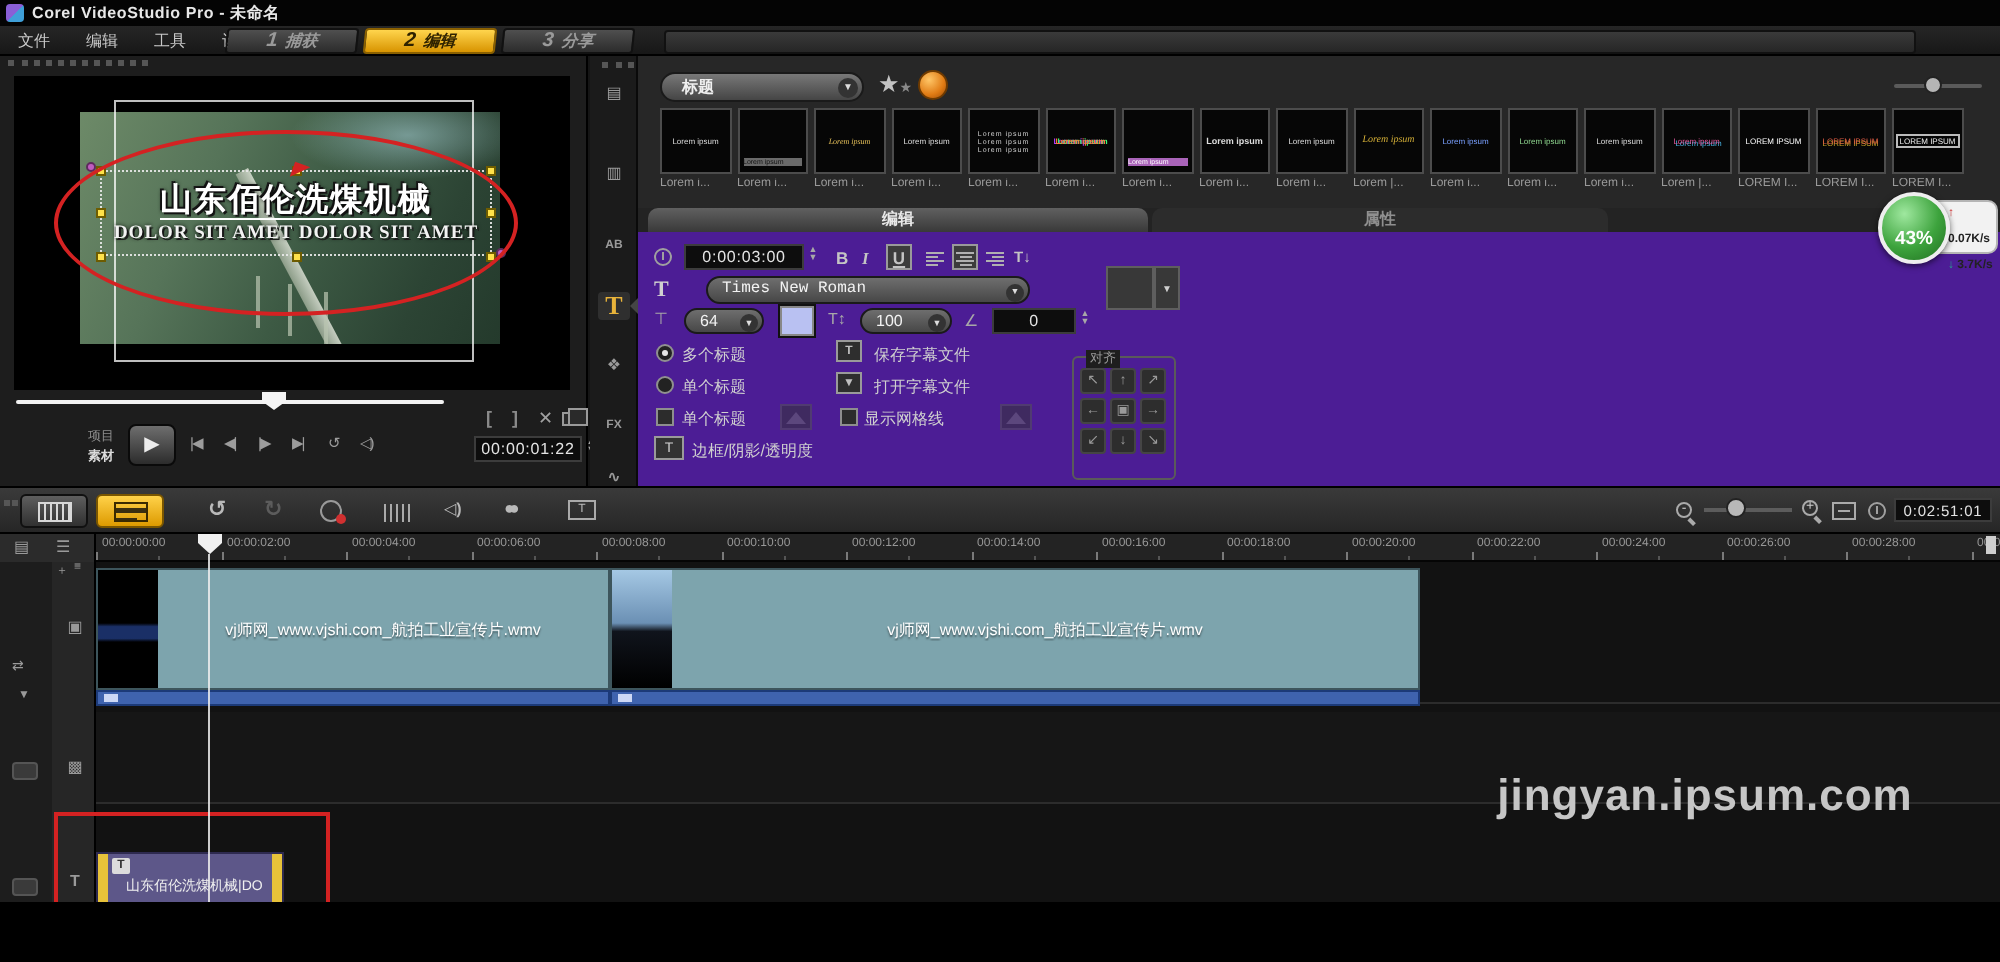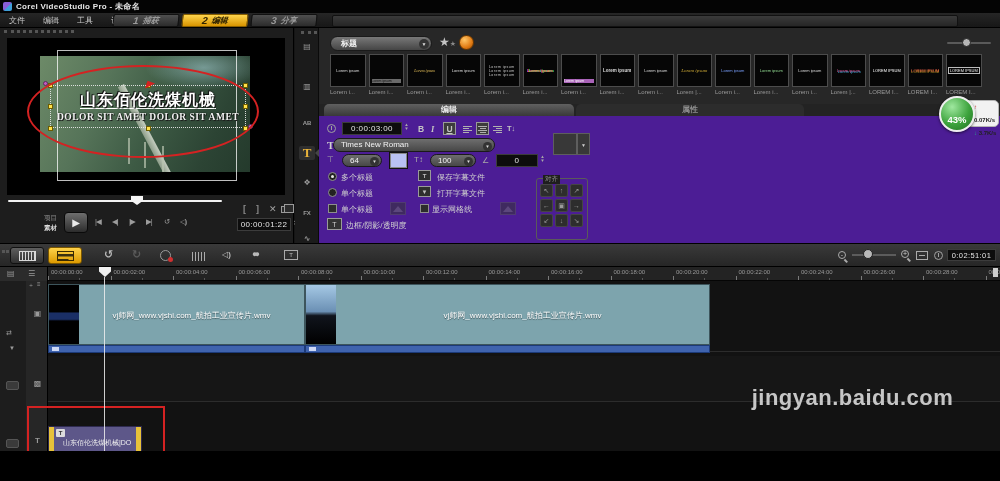--- a/index.html
+++ b/index.html
@@ -416,21 +416,21 @@
             <i></i>
             <i class="s"></i>
             <i></i>
             <i class="s"></i>
           </span>
         <span class="abs fmt" style="left:188px;top:2px;font-size:7.5px">T↓</span>
       </div>
 
       <div class="orow" style="top:22px">
         <span class="abs" style="left:8px;top:1px;font-family:'Liberation Serif',serif;font-size:11px;color:#d0d0d0;font-weight:bold">T</span>
-        <div class="abs pill" style="left:14px;top:0;width:162px;height:14px;font-family:Liberation Sans, sans-serif">
+        <div class="abs pill" style="left:34px;top:0;width:162px;height:14px;font-family:Liberation Mono, monospace">
           <span>Times New Roman</span>
           <span class="dda" style="top:2.5px">▼</span>
         </div>
         <div class="abs" style="left:234px;top:-5px;width:24px;height:22px;background:#383838;border:1px solid #5e5e5e"></div>
         <div class="abs" style="left:258px;top:-5px;width:13px;height:22px;background:#383838;border:1px solid #5e5e5e;color:#cfcfcf;font-size:5px;text-align:center;line-height:22px">▼</div>
       </div>
 
       <div class="orow" style="top:38px">
         <span class="abs" style="left:8px;top:1px;color:#a8a8a8;font-size:8px">⊤</span>
         <div class="abs pill" style="left:23px;top:0;width:40px;height:13px">
@@ -626,15 +626,15 @@
       <span class="tclipic">T</span>
       <span class="tclipname">山东佰伦洗煤机械|DO</span>
     </div>
   </div>
 
   <div class="abs redrect"></div>
   <div class="abs phmark"></div>
   <div class="abs playhead"></div>
 
   <div class="abs wm">
-    <div class="wmurl">jingyan.baidu.com</div>
+    <div class="wmurl">jingyan.ipsum.com</div>
   </div>
 </div>
 
 </body></html>

